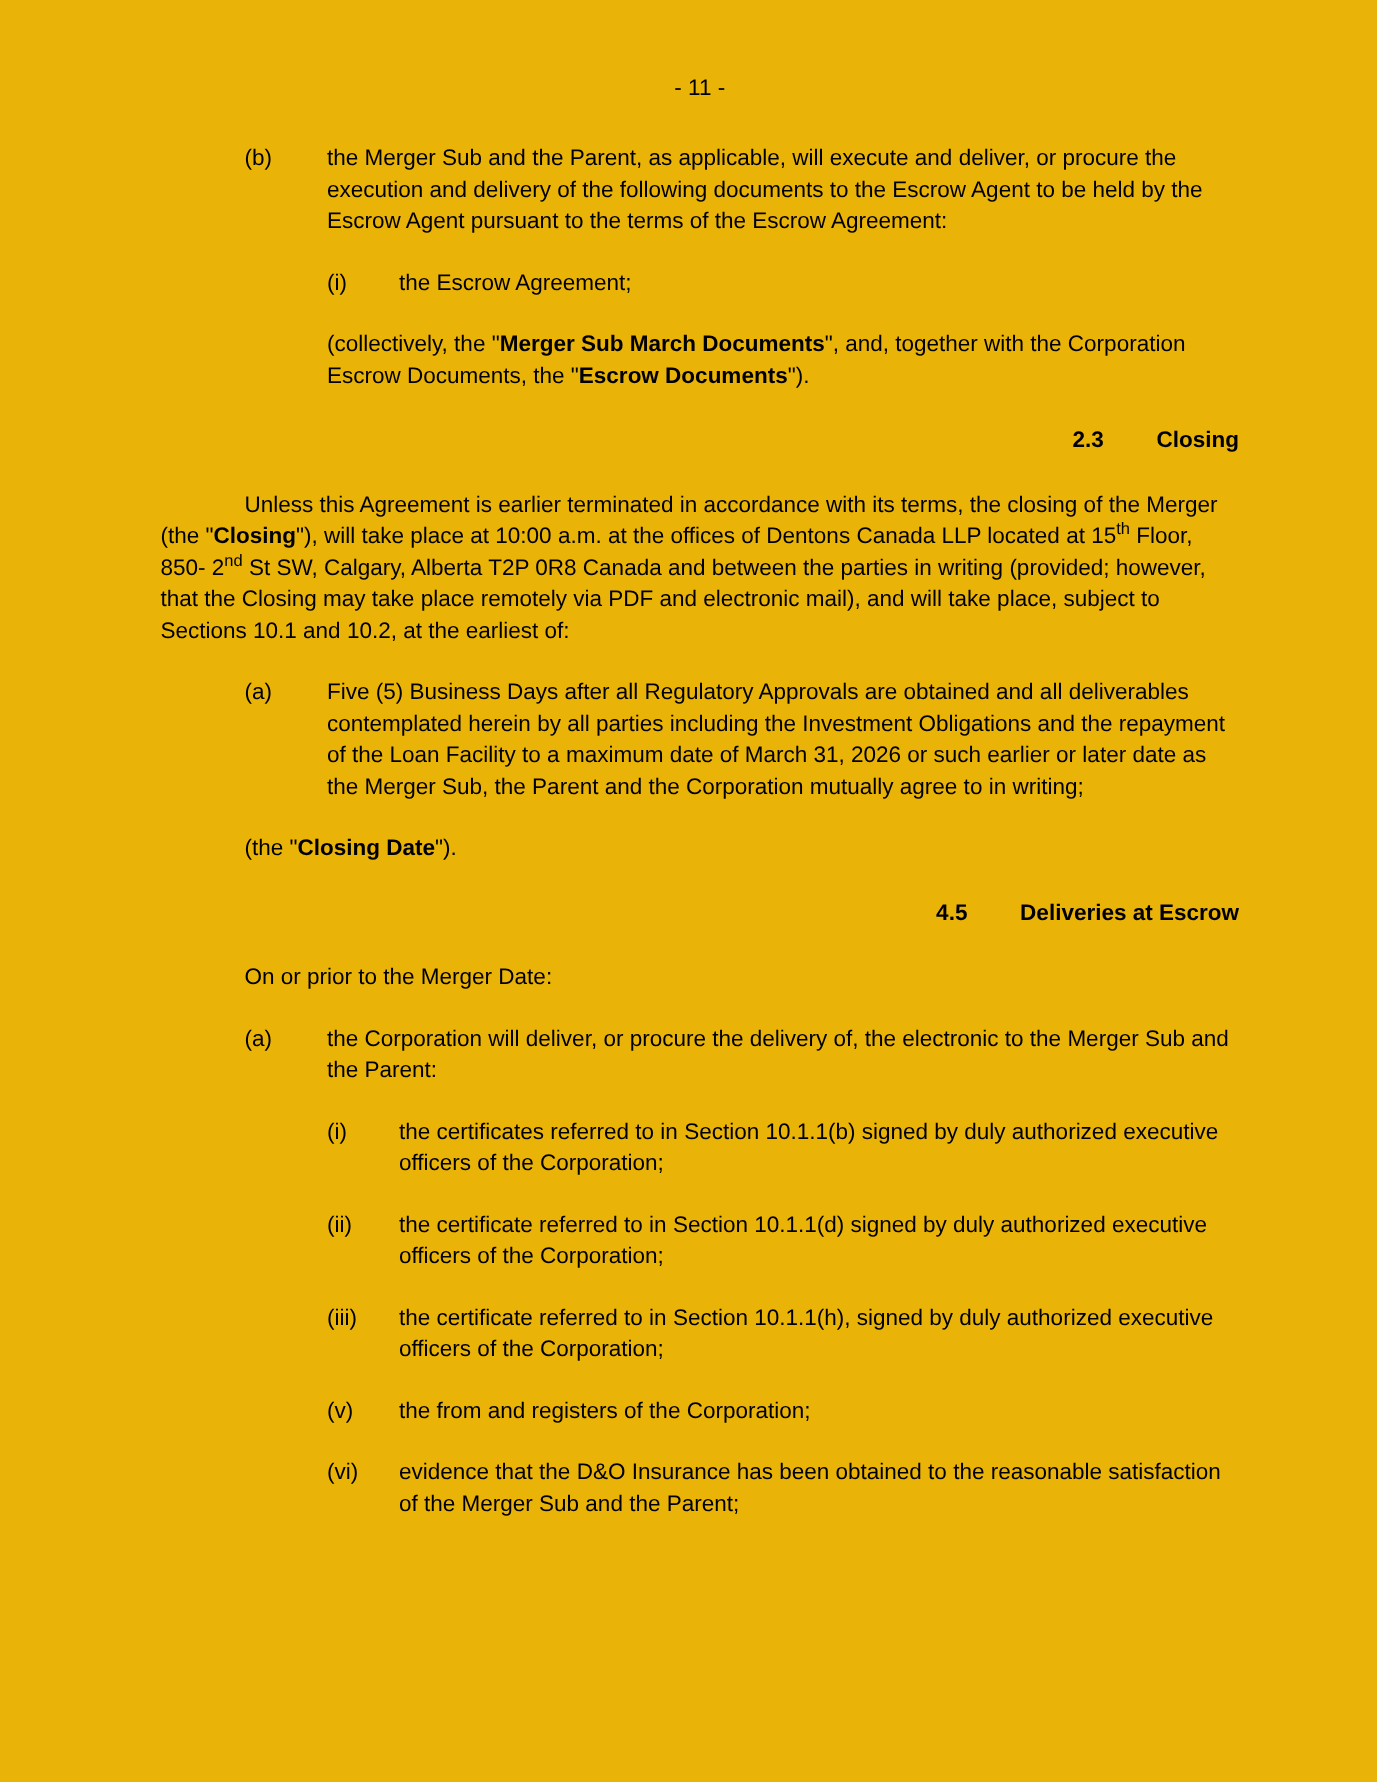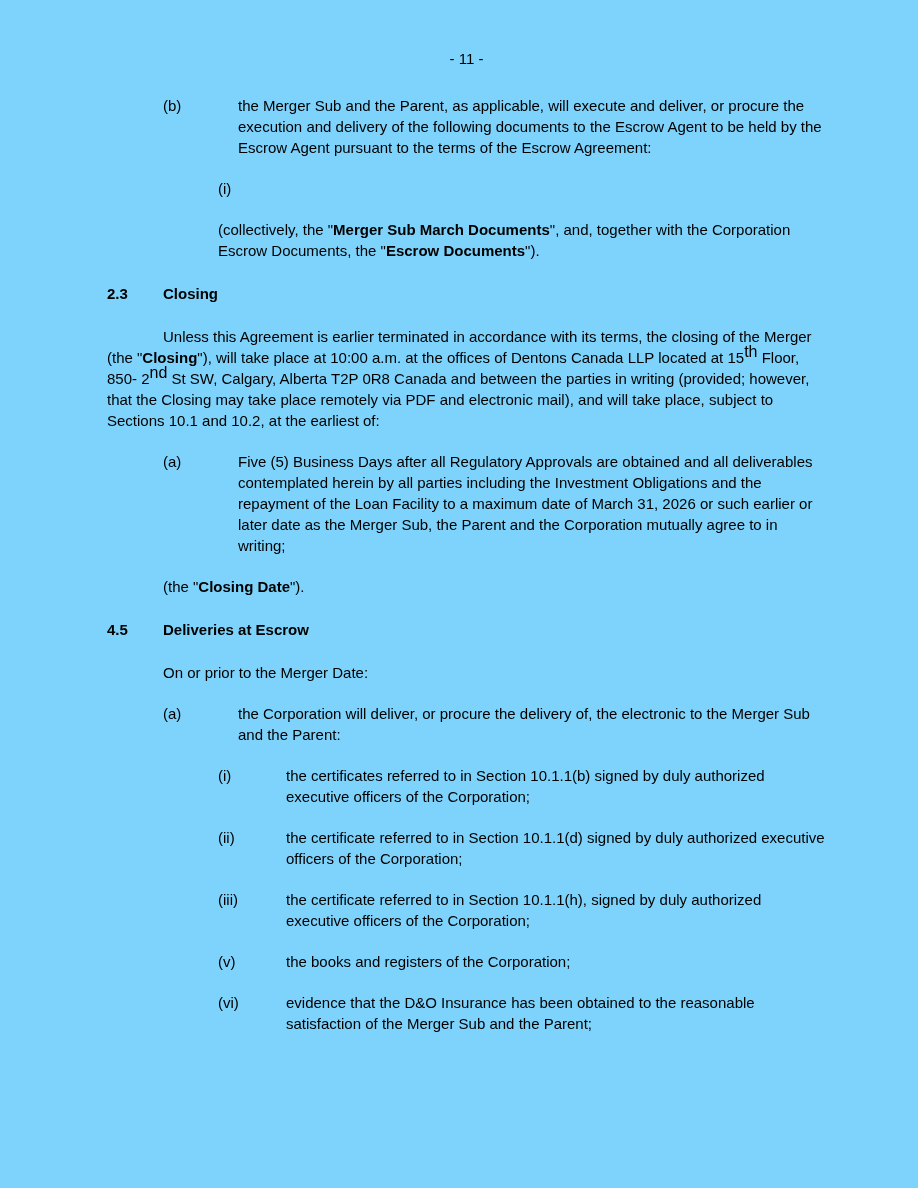--- a/index.html
+++ b/index.html
@@ -4,21 +4,21 @@
 <style>
   html, body {
     margin: 0;
     padding: 0;
     background: #ffffff;
   }
   .page {
     position: relative;
     width: 918px;
     height: 1188px;
-    background: #7dd3fc;
+    background: #eab308;
     box-sizing: border-box;
     padding: 48px 92px 40px 107px;
     font-family: "Liberation Sans", "DejaVu Sans", sans-serif;
     font-size: 15px;
     line-height: 21px;
     color: #000000;
     overflow: hidden;
   }
   .page-number {
     text-align: center;
@@ -33,50 +33,52 @@
   }
   .item {
     display: flex;
     margin: 0 0 20px 0;
   }
   .item.l1 { padding-left: 56px; }
   .item.l1 > .item-label { flex: 0 0 55px; }
   .item.l2 { padding-left: 111px; }
   .item.l2 > .item-label { flex: 0 0 48px; }
   .item-label { white-space: nowrap; }
-  .item-text { flex: 1 1 auto; margin-left: 20px; }
+  .item-text { flex: 1 1 auto; }
   .hang-l2 { margin-left: 111px; }
   .hang-l1 { margin-left: 56px; }
   .section-heading {
     display: flex;
     font-weight: bold;
     margin: 22px 0 22px 0;
+    justify-content: flex-end;
   }
   .section-heading .section-number { flex: 0 0 56px; }
   sup {
-    font-size: 16px;
+    font-size: 11px;
     line-height: 0;
     vertical-align: super;
   }
   .b { font-weight: bold; }
 </style>
 </head>
 <body>
 
 <div class="page">
 
   <div class="page-number">- 11 -</div>
 
   <div class="item l1">
     <span class="item-label">(b)</span>
     <div class="item-text">the Merger Sub and the Parent, as applicable, will execute and deliver, or procure the execution and delivery of the following documents to the Escrow Agent to be held by the Escrow Agent pursuant to the terms of the Escrow Agreement:</div>
   </div>
 
   <div class="item l2">
     <span class="item-label">(i)</span>
+    <div class="item-text">the Escrow Agreement;</div>
   </div>
 
   <div class="para hang-l2"><span>(collectively, the "</span><span class="b">Merger Sub March Documents</span><span>", and, together with the Corporation Escrow Documents, the "</span><span class="b">Escrow Documents</span><span>").</span></div>
 
   <div class="section-heading">
     <span class="section-number">2.3</span>
     <span class="section-title">Closing</span>
   </div>
 
   <div class="para indent-first"><span>Unless this Agreement is earlier terminated in accordance with its terms, the closing of the Merger (the "</span><span class="b">Closing</span><span>"), will take place at 10:00 a.m. at the offices of Dentons Canada LLP located at 15</span><sup>th</sup><span> Floor, 850- 2</span><sup>nd</sup><span> St SW, Calgary, Alberta T2P 0R8 Canada and between the parties in writing (provided; however, that the Closing may take place remotely via PDF and electronic mail), and will take place, subject to Sections 10.1 and 10.2, at the earliest of:</span></div>
@@ -107,20 +109,20 @@
   <div class="item l2">
     <span class="item-label">(ii)</span>
     <div class="item-text">the certificate referred to in Section 10.1.1(d) signed by duly authorized executive officers of the Corporation;</div>
   </div>
   <div class="item l2">
     <span class="item-label">(iii)</span>
     <div class="item-text">the certificate referred to in Section 10.1.1(h), signed by duly authorized executive officers of the Corporation;</div>
   </div>
   <div class="item l2">
     <span class="item-label">(v)</span>
-    <div class="item-text">the books and registers of the Corporation;</div>
+    <div class="item-text">the from and registers of the Corporation;</div>
   </div>
   <div class="item l2">
     <span class="item-label">(vi)</span>
     <div class="item-text">evidence that the D&amp;O Insurance has been obtained to the reasonable satisfaction of the Merger Sub and the Parent;</div>
   </div>
 
 </div>
 
 </body></html>

